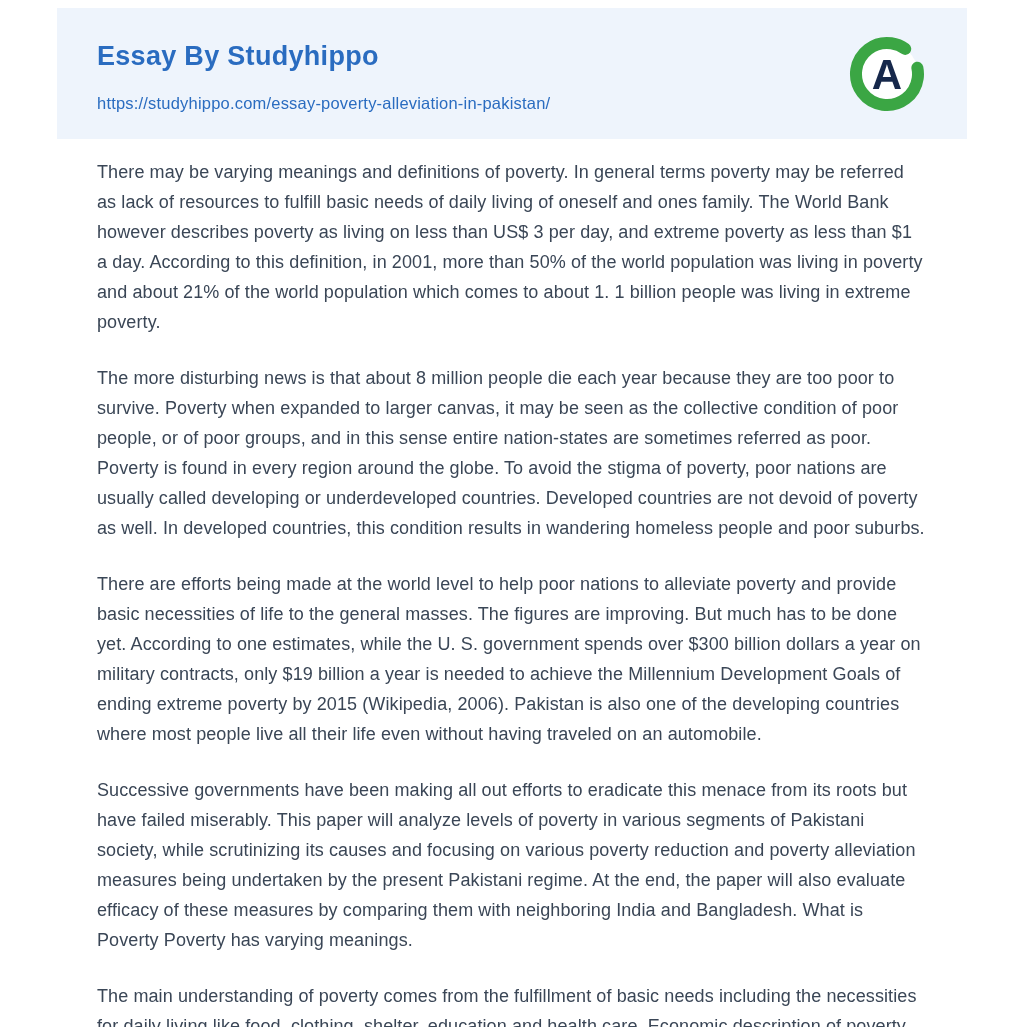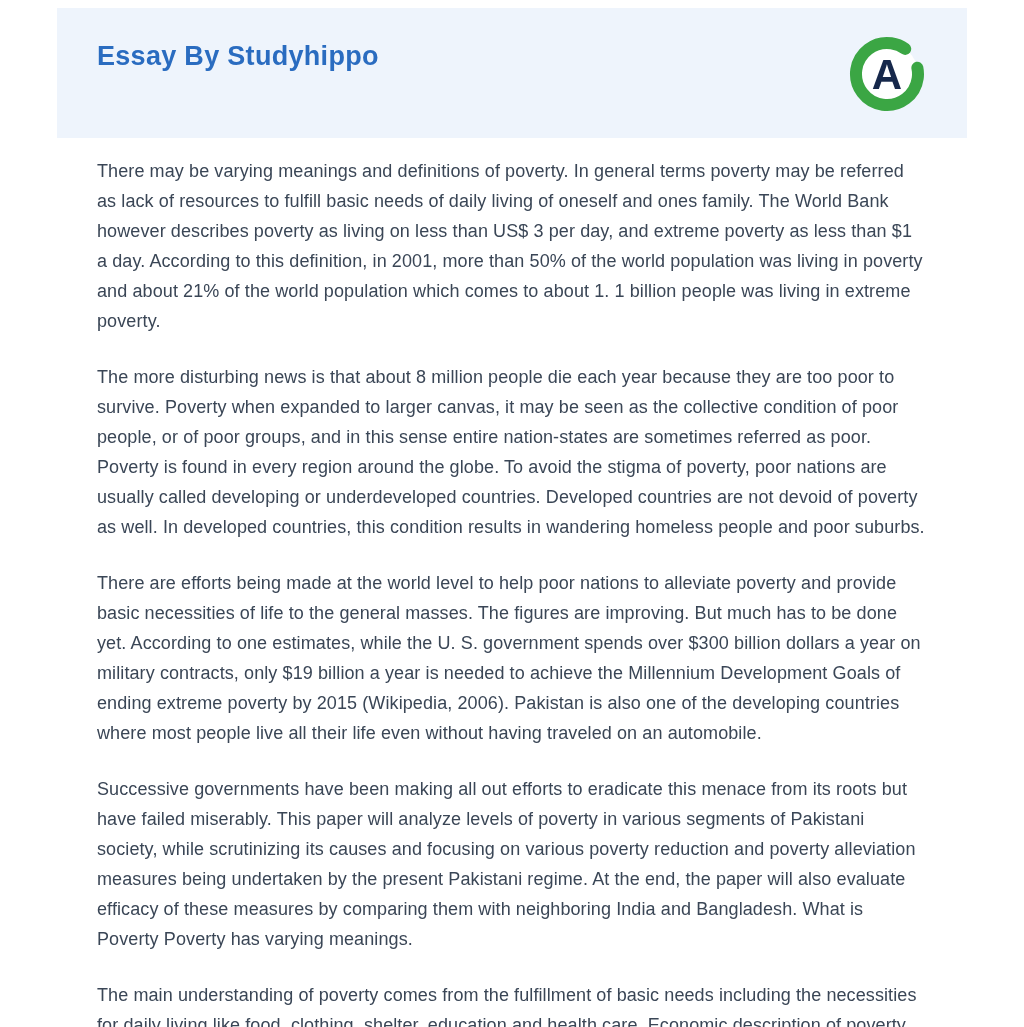--- a/index.html
+++ b/index.html
@@ -72,20 +72,21 @@
   }
 </style>
 </head>
 <body>
 
 <div class="page">
 
   <div class="header">
     <div class="header-left">
       <h2 class="brand">Essay By Studyhippo</h2>
+      <a class="url" href="#">https://studyhippo.com/essay-poverty-alleviation-in-pakistan/</a>
     </div>
 
     <div class="logo-wrap">
       <svg viewBox="0 0 76 76" width="76" height="76">
         <circle cx="38" cy="38" r="31" fill="#ffffff" stroke="#3ba644" stroke-width="12" stroke-linecap="round" stroke-dasharray="172 22.8" stroke-dashoffset="11" transform="rotate(8 38 38)"></circle>
         <text x="38" y="53" text-anchor="middle" font-family="Liberation Sans, DejaVu Sans, sans-serif" font-size="42" font-weight="bold" fill="#16284b">A</text>
       </svg>
     </div>
   </div>
 

